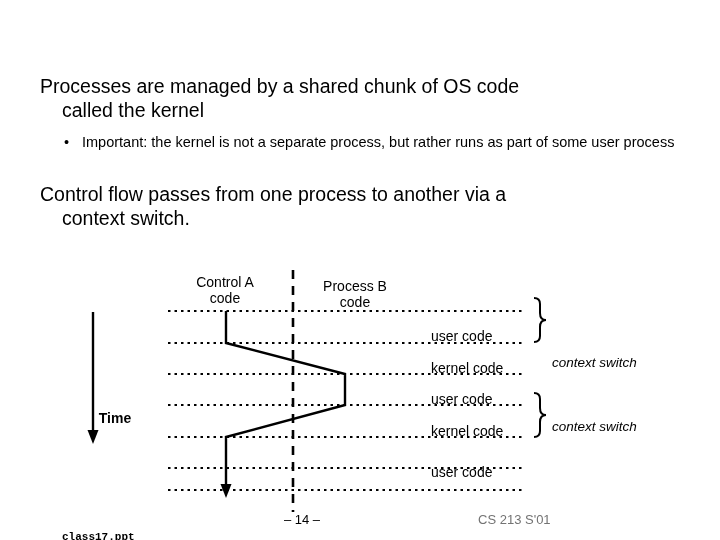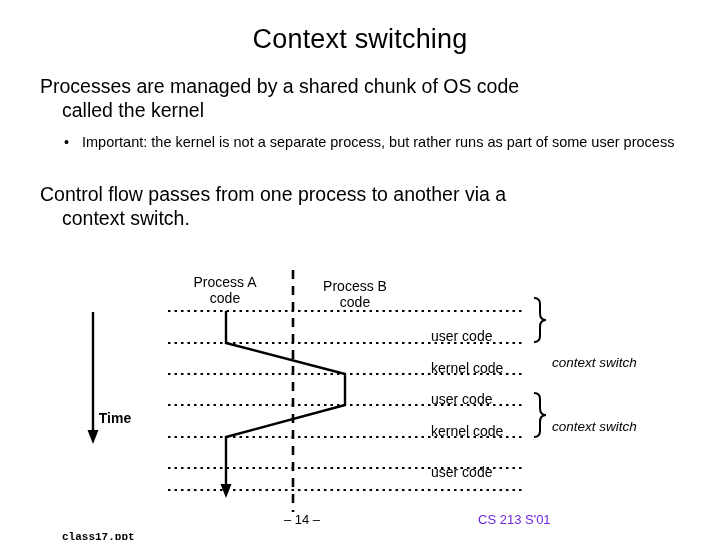--- a/index.html
+++ b/index.html
@@ -126,36 +126,35 @@
     width: 604px;
     text-align: center;
     font-size: 13px;
     color: #000000;
   }
   .footer-right {
     position: absolute;
     left: 478px;
     top: 512px;
     font-size: 13px;
-    color: #6d28d9;
+    color: #737373;
   }
   svg.diagram-svg {
     position: absolute;
     left: 0;
     top: 0;
     width: 720px;
     height: 250px;
   }
 </style>
 </head>
 <body>
 
 <div class="slide">
 
-  <div class="title">Context switching</div>
 
   <div class="bullet1">
     <span>Processes are managed by a shared chunk of OS code</span>
     <span class="ind"><span>called the </span><span class="italic">kernel</span></span>
   </div>
 
   <div class="bullet2">
     <span class="dot">•</span>
     <span class="txt">Important: the kernel is not a separate process, but rather runs as part of some user process</span>
   </div>
@@ -183,21 +182,21 @@
       <line x1="168" y1="228" x2="525" y2="228" stroke="#000000" stroke-width="2.2" stroke-dasharray="2.5,4"></line>
 
       <polyline points="226,49 226,81 345,112 345,143 226,175 226,228" fill="none" stroke="#000000" stroke-width="2.4"></polyline>
       <polygon points="226,236 220.5,222 231.5,222" fill="#000000"></polygon>
 
       <path d="M534,80 q6,0 6,-6 v-9 q0,-7 6,-7 q-6,0 -6,-7 v-9 q0,-6 -6,-6" fill="none" stroke="#000000" stroke-width="2"></path>
       <path d="M534,175 q6,0 6,-6 v-9 q0,-7 6,-7 q-6,0 -6,-7 v-9 q0,-6 -6,-6" fill="none" stroke="#000000" stroke-width="2"></path>
     </svg>
 
     <div class="lbl lbl-a">
-      <span>Process A</span><br>
+      <span>Control A</span><br>
       <span>code</span>
     </div>
 
     <div class="lbl lbl-b">
       <span>Process B</span><br>
       <span>code</span>
     </div>
 
     <div class="time-lbl">Time</div>
 

